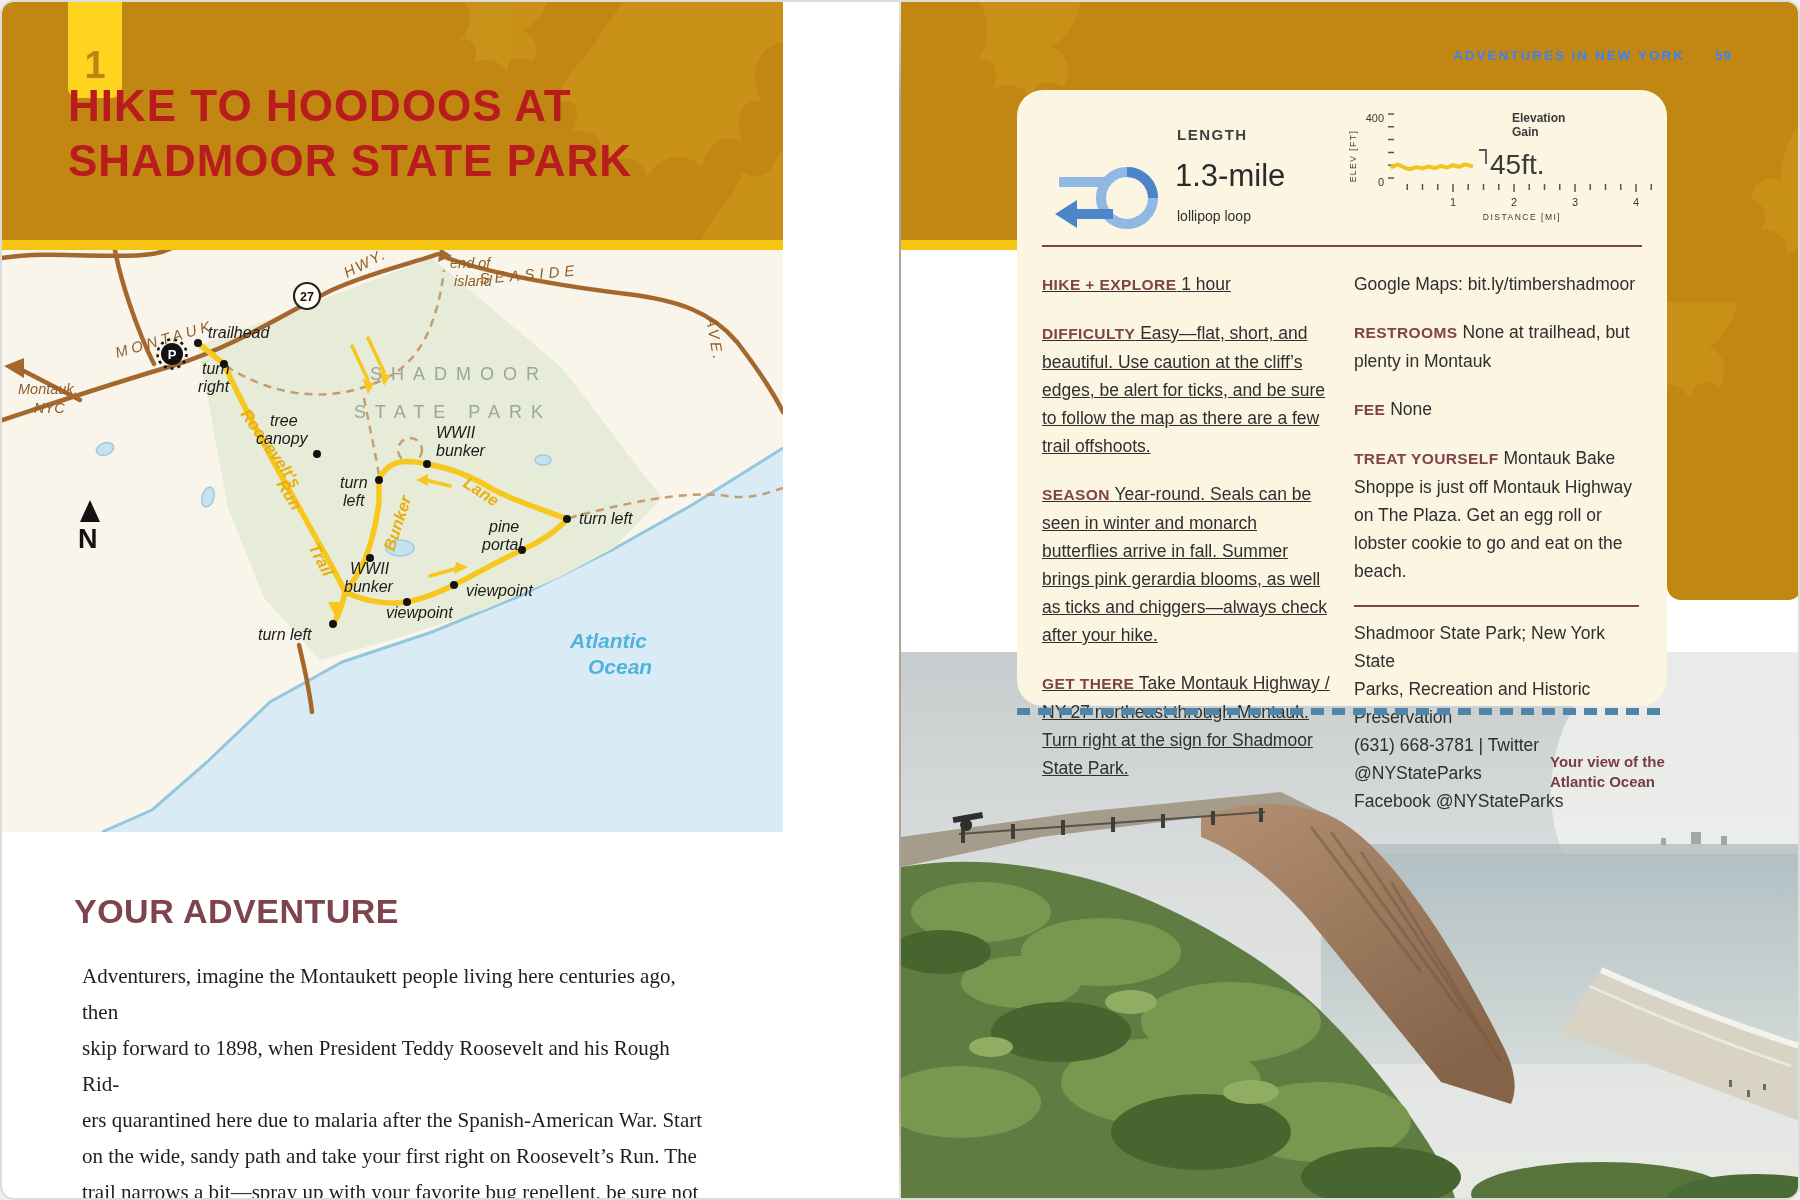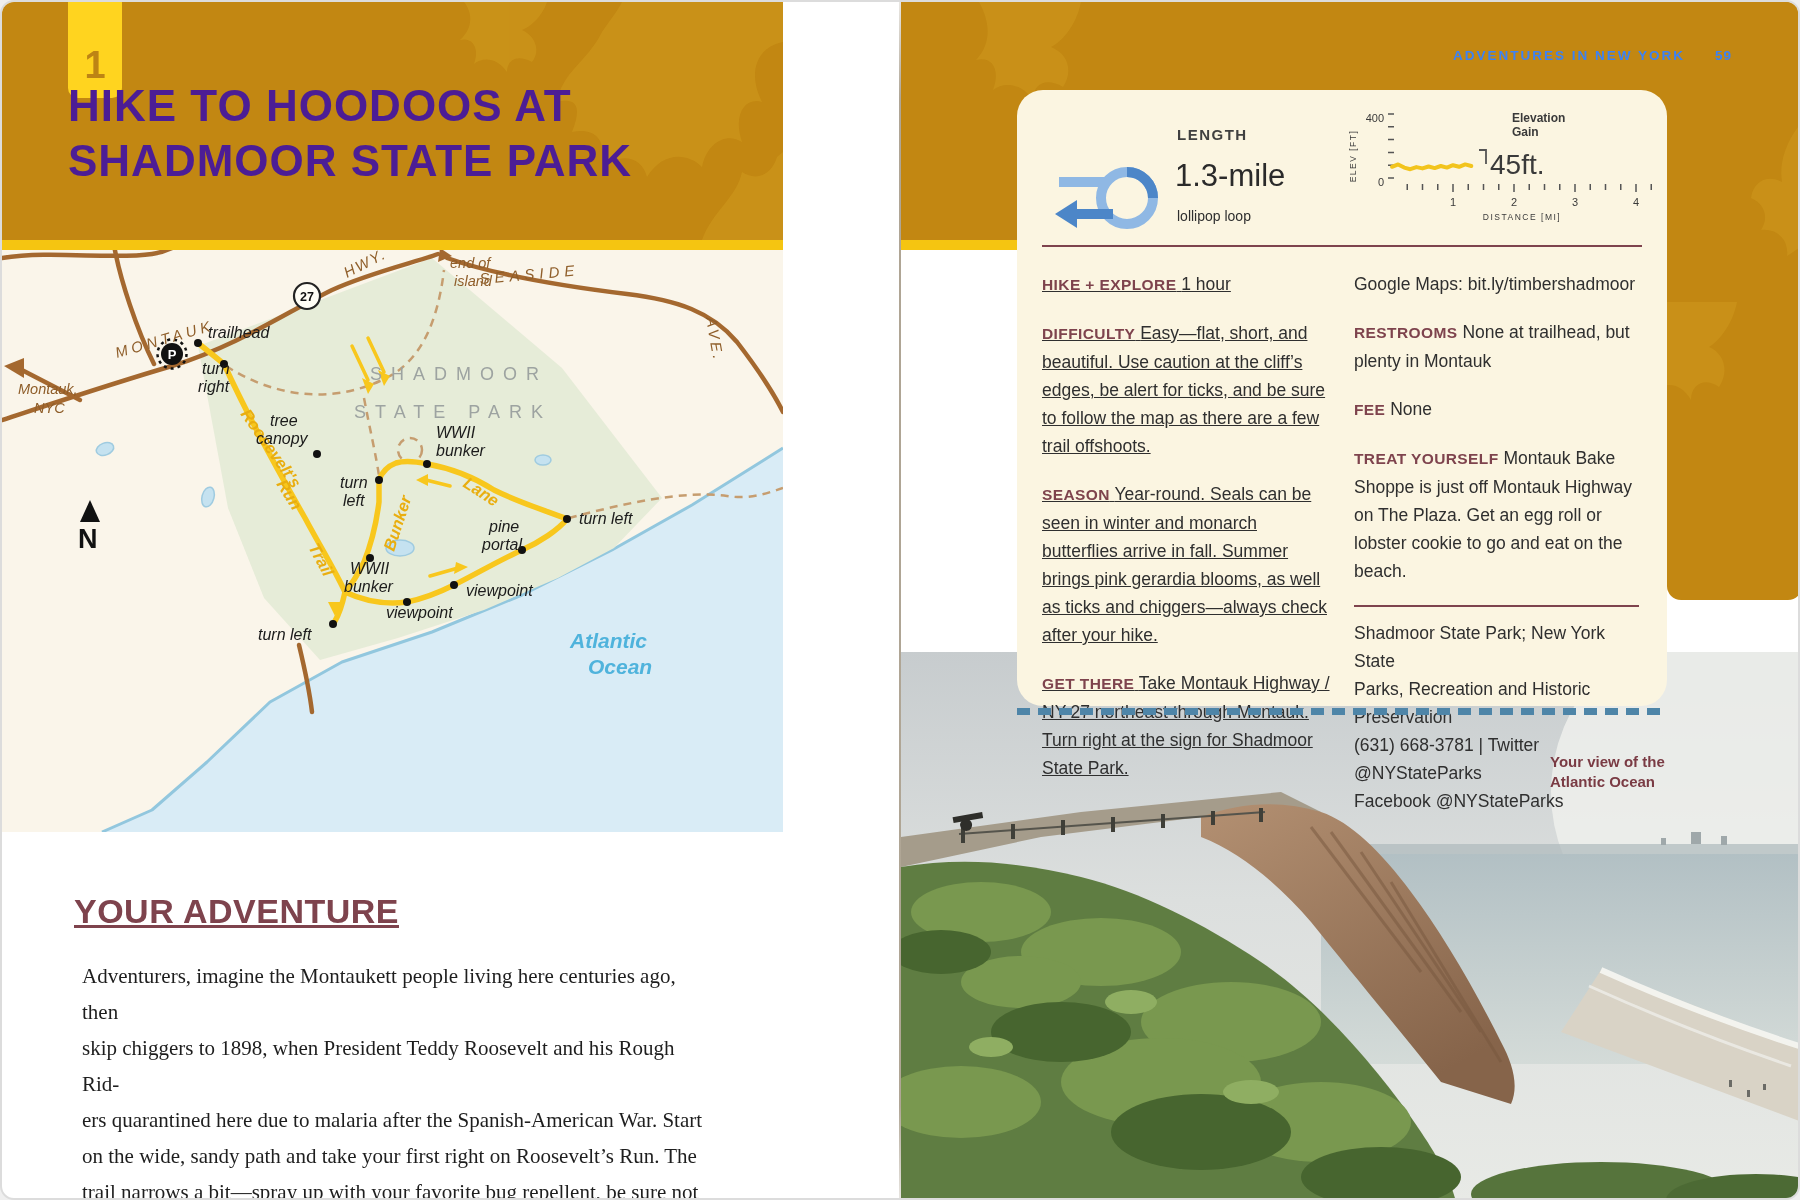--- a/index.html
+++ b/index.html
@@ -5,23 +5,23 @@
   html,body{margin:0;padding:0;background:#EFEFEF;font-family:"Liberation Sans",sans-serif;}
   .spread{position:relative;width:1800px;height:1200px;background:#FFFFFF;border:2px solid #DCDCDC;
           border-radius:14px;overflow:hidden;box-sizing:border-box;}
   .abs{position:absolute;}
   
   .band-left{left:0;top:0;width:781px;height:238px;background:#C28712;}
   .strip-left{left:0;top:238px;width:781px;height:10px;background:#F5C511;}
   .chapter-tab{left:66px;top:0;width:54px;height:96px;background:#FFD41F;border-radius:0 0 10px 10px;
                display:flex;align-items:flex-end;justify-content:center;padding-bottom:14px;box-sizing:border-box;}
   .chapter-tab span{font-size:38px;font-weight:bold;color:#BD8414;line-height:1;}
-  .page-title{left:66px;top:76px;width:640px;color:#4c1d95;font-weight:bold;letter-spacing:1px;}
+  .page-title{left:66px;top:76px;width:640px;color:#b91c1c;font-weight:bold;letter-spacing:1px;}
   .page-title div{font-size:44px;line-height:55px;}
-  .adventure-heading{left:72px;top:890px;font-size:34px;font-weight:bold;color:#7E434D;letter-spacing:.5px;text-decoration:underline;}
+  .adventure-heading{left:72px;top:890px;font-size:34px;font-weight:bold;color:#7E434D;letter-spacing:.5px;}
   .adventure-body{left:80px;top:956px;width:630px;font-family:"Liberation Serif",serif;
                   font-size:21px;line-height:36px;color:#1E1E1E;}
   
   .fold{left:897px;top:0;width:2px;height:1200px;
         background:linear-gradient(180deg,rgba(110,92,62,.15),rgba(110,92,62,.55) 8%,rgba(110,92,62,.55) 92%,rgba(110,92,62,.15));}
   
   .band-right{left:899px;top:0;width:901px;height:238px;background:#C28712;}
   .strip-right{left:899px;top:238px;width:116px;height:10px;background:#F5C511;}
   .gold-col{left:1665px;top:0;width:135px;height:598px;background:#C28712;border-radius:0 0 14px 14px;}
   .running-header{left:1100px;top:46px;width:630px;text-align:right;color:#3b82f6;font-weight:bold;
@@ -193,21 +193,21 @@
     <text class="mt" x="342" y="342">bunker</text>
     <text class="mt" x="256" y="390">turn left</text>
 
     <text class="mt-ocean" x="568" y="398">Atlantic</text>
     <text class="mt-ocean" x="586" y="424">Ocean</text>
   </svg>
 
   <div class="abs adventure-heading">YOUR ADVENTURE</div>
   <div class="abs adventure-body">
     <div>Adventurers, imagine the Montaukett people living here centuries ago, then</div>
-    <div>skip chiggers to 1898, when President Teddy Roosevelt and his Rough Rid-</div>
+    <div>skip forward to 1898, when President Teddy Roosevelt and his Rough Rid-</div>
     <div>ers quarantined here due to malaria after the Spanish-American War. Start</div>
     <div>on the wide, sandy path and take your first right on Roosevelt’s Run. The</div>
     <div>trail narrows a bit—spray up with your favorite bug repellent, be sure not</div>
 
   </div>
 
   <div class="abs fold"></div>
 
   <div class="abs band-right">
     <svg width="901" height="238">

